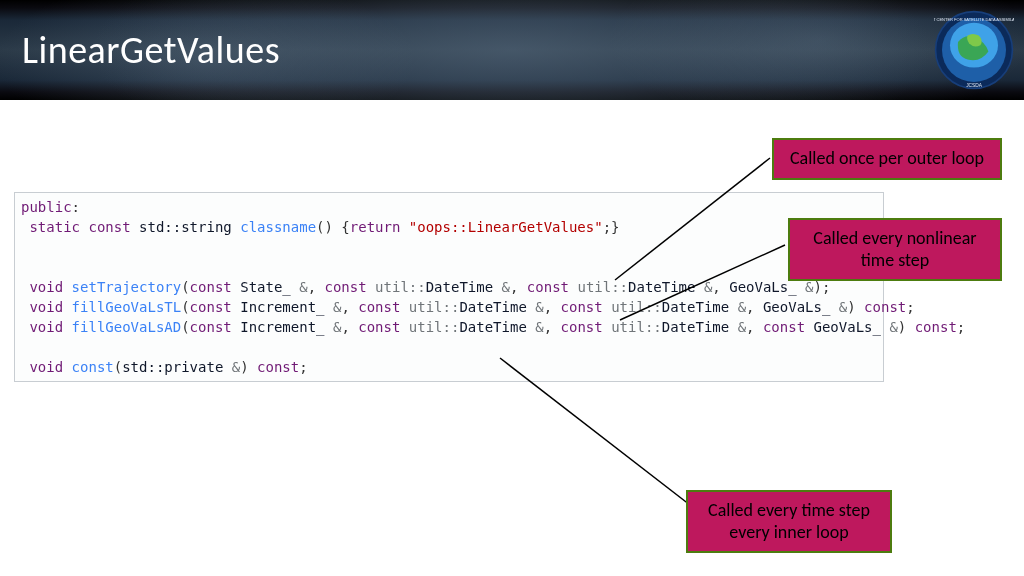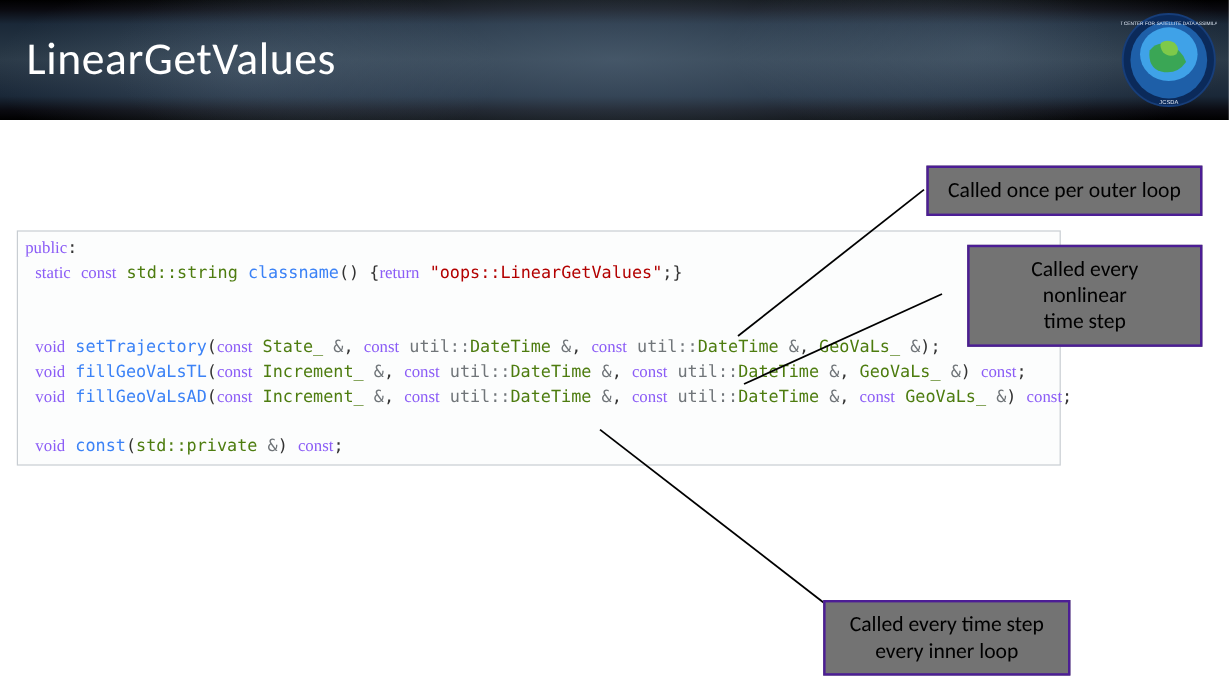--- a/index.html
+++ b/index.html
@@ -61,38 +61,38 @@
     border: 1px solid #c8cdd2;
     background: #fcfdfd;
     padding: 4px 6px 4px 6px;
     font-family: "Menlo", "Consolas", monospace;
     font-size: 14px;
     line-height: 20px;
     color: #333;
   }
   .codebox .line { white-space: pre; }
 
-  .c-kw   { color: #8b5cf6; font-family: Liberation Serif, serif; }   
-  .c-type { color: #4d7c0f; }   
+  .c-kw   { color: #701a75; }   
+  .c-type { color: #0f172a; }   
   .c-name { color: #3b82f6; }   
   .c-str  { color: #b30000; }   
   .c-grey { color: #707579; }   
 
   .callout {
     position: absolute;
-    border: 2px solid #4c1d95;
-    background: #737373;
+    border: 2px solid #4d7c0f;
+    background: #be185d;
     padding: 8px 16px;
     font-size: 18px;
     text-align: center;
     line-height: 1.2;
   }
   .callout.c1 { right: 22px; top: 38px; width: 230px; }
-  .callout.c2 { right: 22px; top: 104px; width: 196px; }
-  .callout.c3 { right: 132px; top: 390px; width: 206px; margin-top: 10px; }
+  .callout.c2 { right: 22px; top: 118px; width: 214px; }
+  .callout.c3 { right: 132px; top: 390px; width: 206px; }
 
   svg.lines {
     position: absolute;
     left: 0; top: 0;
     width: 1024px;
     height: 476px;
     pointer-events: none;
   }
 </style>
 </head>

